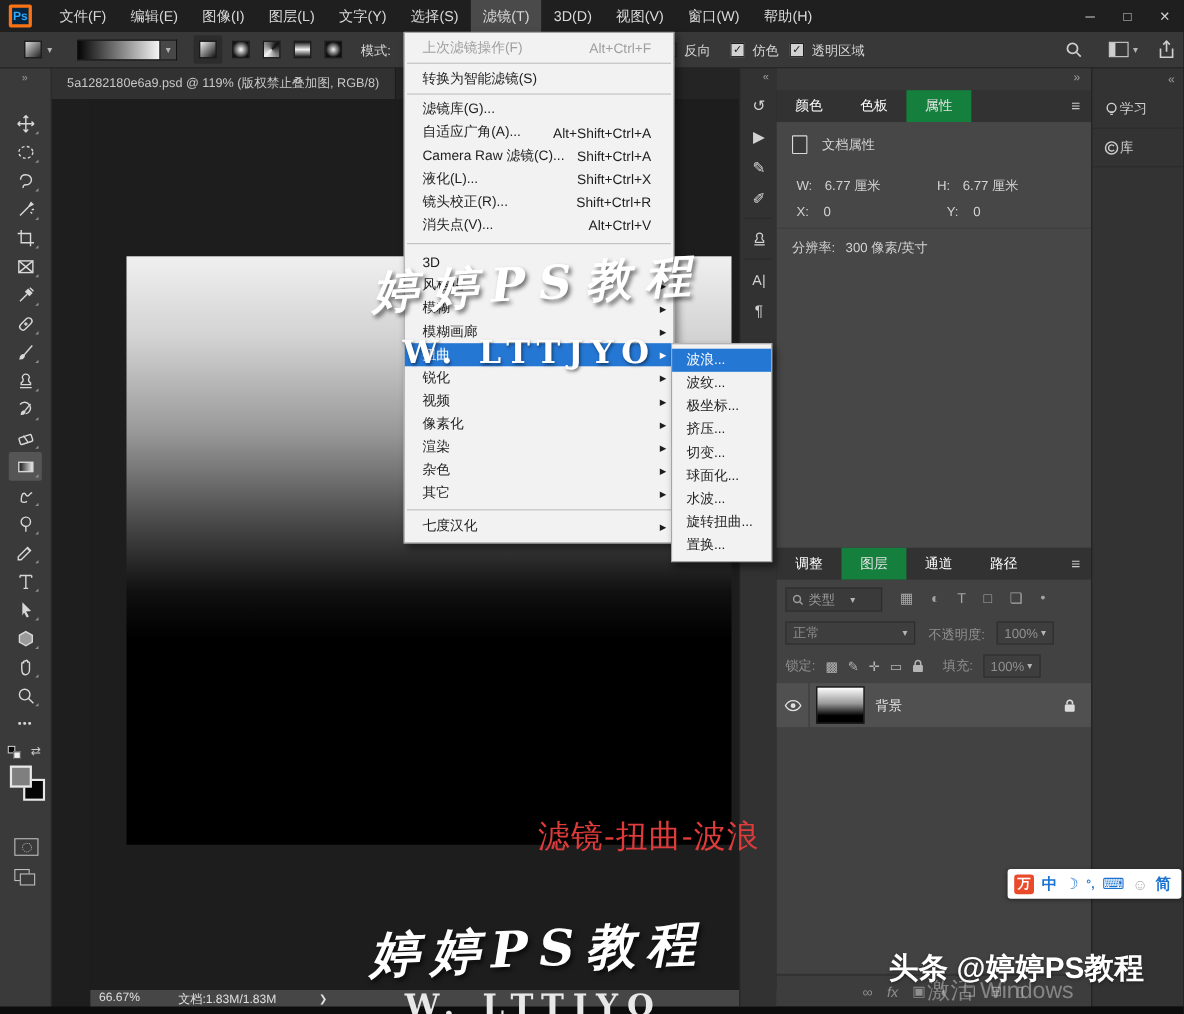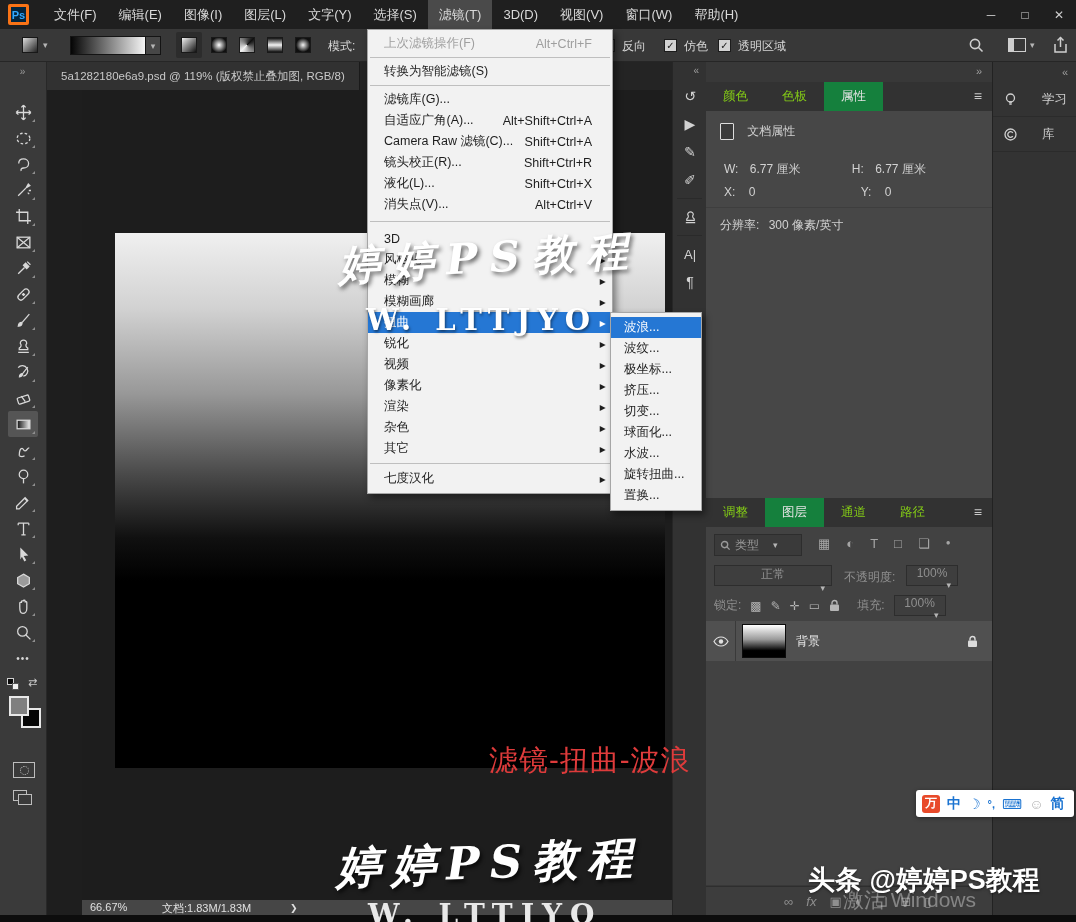--- a/index.html
+++ b/index.html
@@ -86,57 +86,57 @@
               border-left:1px solid #262626; z-index:2; }
   .dock-ic { width:34px; height:28px; display:flex; align-items:center; justify-content:center;
              color:#d2d2d2; font-size:14px; }
   .dock-sep { border-top:1px solid #2a2a2a; margin:4px 4px; }
 
   
   .panelB { position:absolute; left:706px; top:62px; width:286px; height:853px; background:#383838; z-index:2;}
   .pb-top { height:20px; position:relative; background:#383838; }
   .coll { position:absolute; font-size:11px; color:#9f9f9f; top:3px; }
   .ptabs { display:flex; height:29px; background:#323232; font-size:12.5px; position:relative; }
-  .ptab { padding:0 17px; line-height:29px; color:#84cc16; }
+  .ptab { padding:0 17px; line-height:29px; color:#ffffff; }
   .ptab.active { background:#15803d; color:#e3e3e3; }
   .pmenu-ic { position:absolute; right:10px; top:6px; color:#c9c9c9; font-size:14px; }
   .props { position:relative; height:387px; background:#474747; font-size:12px; color:#d2d2d2; }
   .doc-ic { display:inline-block; width:14px; height:17px; border:1.5px solid #dcdcdc; border-radius:1px;
             background:#3a3a3a; vertical-align:middle; }
   .props .row { position:absolute; left:0; width:100%; }
   .pdivider { position:absolute; left:0; width:100%; border-top:1px solid #3e3e3e; }
 
   .ltabs { display:flex; height:29px; background:#323232; font-size:12.5px; position:relative; }
   .lcontent { position:relative; height:358px; background:#424242; font-size:12px; }
   .lsearch { position:absolute; left:8px; top:7px; width:88px; height:22px; background:#3a3a3a;
              border:1px solid #2d2d2d; display:flex; align-items:center; padding:0 5px; color:#9a9a9a; }
   .lsearch svg { width:11px; height:11px; stroke:#9a9a9a; fill:none; stroke-width:1.5; margin-right:4px;}
   .ficons { position:absolute; left:112px; top:9px; display:flex; gap:16px; color:#a5a5a5; font-size:13px; }
   .dd { position:absolute; height:21px; background:#3e3e3e; border:1px solid #2d2d2d; color:#a8a8a8;
-        display:flex; align-items:center; padding:0 6px;flex-direction:column; }
+        display:flex; align-items:center; padding:0 6px; }
   .dd .chev { margin-left:auto; }
   .dim { color:#8f8f8f; }
   .lockrow { position:absolute; left:8px; top:68px; display:flex; align-items:center; gap:9px;
              color:#b5b5b5; font-size:12px; }
   .layerrow { position:absolute; left:0; top:94px; width:286px; height:40px; background:#505050;
               display:flex; align-items:center; }
   .eye-cell { width:30px; display:flex; justify-content:center; border-right:1px solid #3a3a3a;
               height:40px; align-items:center; }
   .thumb { width:44px; height:34px; margin-left:6px; border:1px solid #0c0c0c;
            background:linear-gradient(180deg,#fff 0%,#9a9a9a 45%,#000 80%); }
   .lname { margin-left:10px; color:#e6e6e6; font-size:12px; }
   .llock { margin-left:auto; margin-right:14px; }
   .pb-bottom { position:absolute; left:0; bottom:0; width:286px; height:29px; background:#3d3d3d;
                border-top:1px solid #2e2e2e; display:flex; align-items:center; gap:13px;
                padding-left:78px; color:#8f8f8f; font-size:13px; }
 
   .panelC { position:absolute; left:992px; top:62px; width:84px; height:853px; background:#333333;
             border-left:1px solid #222; z-index:2; }
   .dockbtn { height:35px; border-bottom:1px solid #2b2b2b; display:flex; align-items:center;
-             padding-left:10px; gap:24px; font-size:12.5px; color:#cfcfcf; }
+             padding-left:10px; gap:0; font-size:12.5px; color:#cfcfcf; }
   .dockbtn svg { width:15px; height:15px; stroke:#cfcfcf; fill:none; stroke-width:1.3; }
 
   .bottomstrip { position:absolute; left:0; top:915px; width:1076px; height:7px; background:#0d0d0d; z-index:6;}
 
   
   .menu { position:absolute; left:367px; top:29px; width:246px; background:#f2f2f2;
           border:1px solid #a6a6a6; box-shadow:3px 4px 7px rgba(0,0,0,.45); padding:3px 0 4px;
           font-size:12.5px; color:#1e1e1e; z-index:50; }
   .mi { height:21px; display:flex; align-items:center; padding:0 8px 0 16px; position:relative;
         white-space:nowrap; }
@@ -581,26 +581,26 @@
   </div>
   <div class="mi">
     <span>自适应广角(A)...</span>
     <span class="sc">Alt+Shift+Ctrl+A</span>
   </div>
   <div class="mi">
     <span>Camera Raw 滤镜(C)...</span>
     <span class="sc">Shift+Ctrl+A</span>
   </div>
   <div class="mi">
+    <span>液化(L)...</span>
+    <span class="sc">Shift+Ctrl+X</span>
+  </div>
+  <div class="mi">
     <span>镜头校正(R)...</span>
     <span class="sc">Shift+Ctrl+R</span>
-  </div>
-  <div class="mi">
-    <span>液化(L)...</span>
-    <span class="sc">Shift+Ctrl+X</span>
   </div>
   <div class="mi">
     <span>消失点(V)...</span>
     <span class="sc">Alt+Ctrl+V</span>
   </div>
   <div class="msep big"></div>
   <div class="mi">
     <span>3D</span>
     <span class="arr">▶</span>
   </div>

